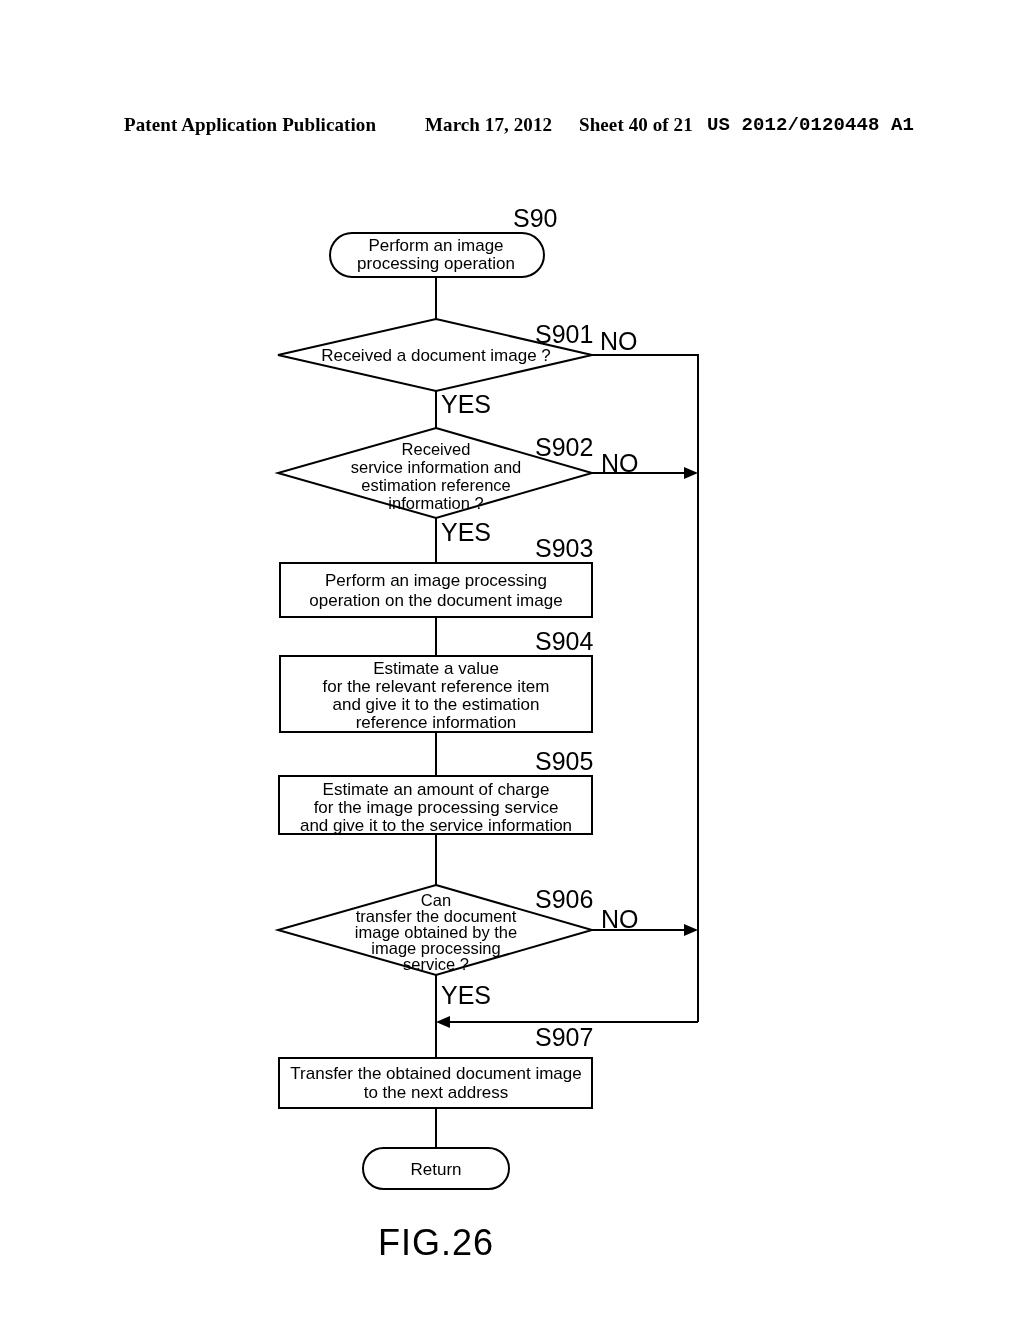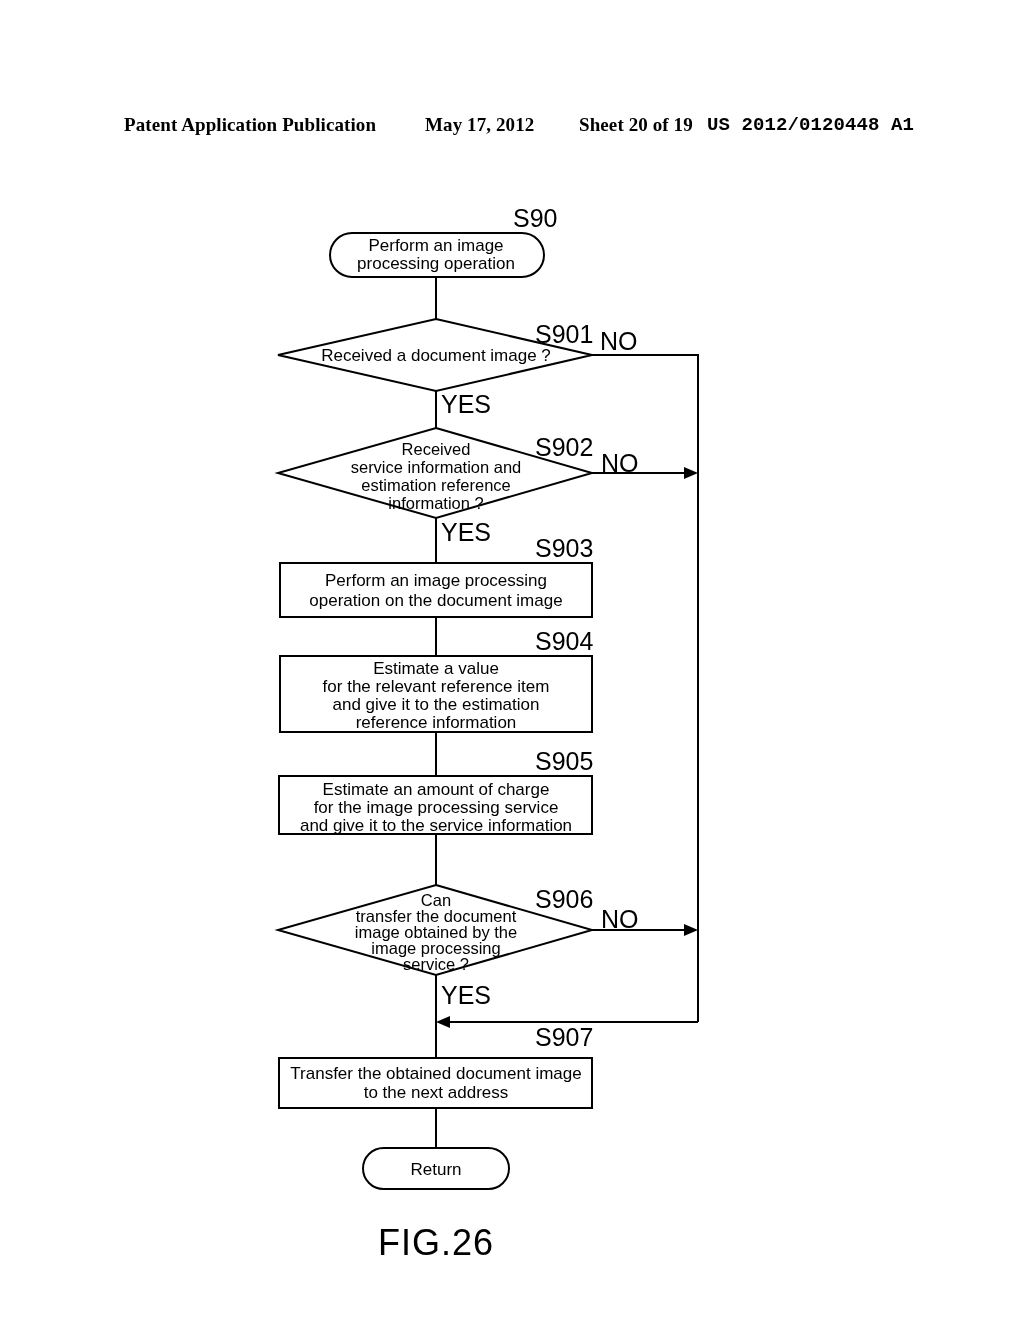--- a/index.html
+++ b/index.html
@@ -71,22 +71,22 @@
     fill: none;
   }
 </style>
 </head>
 <body>
 
 <div id="page">
 
   <div class="pub-header">
     <span class="hdr-pub">Patent Application Publication</span>
-    <span class="hdr-date">May 17, 2012</span>
-    <span class="hdr-sheet">Sheet 20 of 19</span>
+    <span class="hdr-date">March 17, 2012</span>
+    <span class="hdr-sheet">Sheet 40 of 21</span>
     <span class="hdr-num">US 2012/0120448 A1</span>
   </div>
 
   <svg id="flow" viewBox="0 0 1024 1320">
 
     <line class="conn" x1="436" y1="249" x2="436" y2="291"></line>
 
     <line class="conn" x1="436" y1="363" x2="436" y2="400"></line>
 
     <line class="conn" x1="436" y1="490" x2="436" y2="535"></line>

